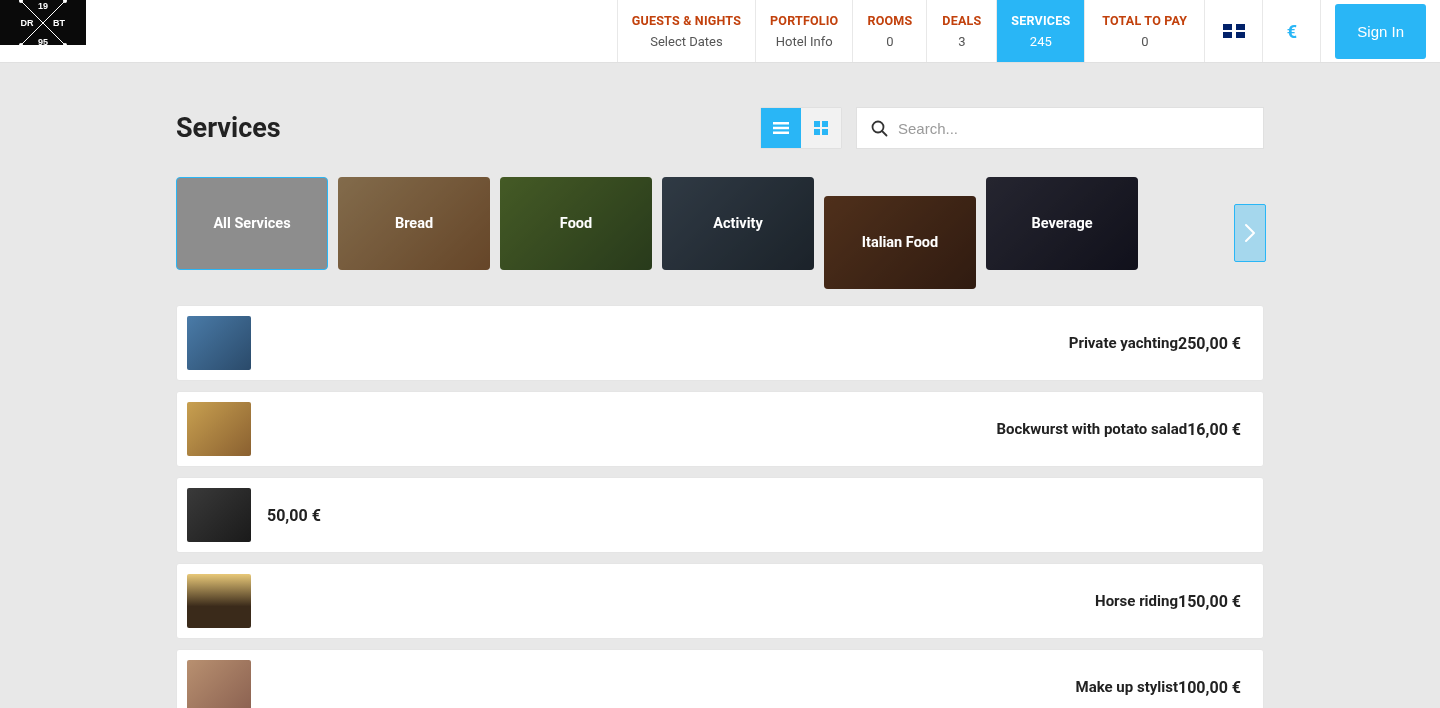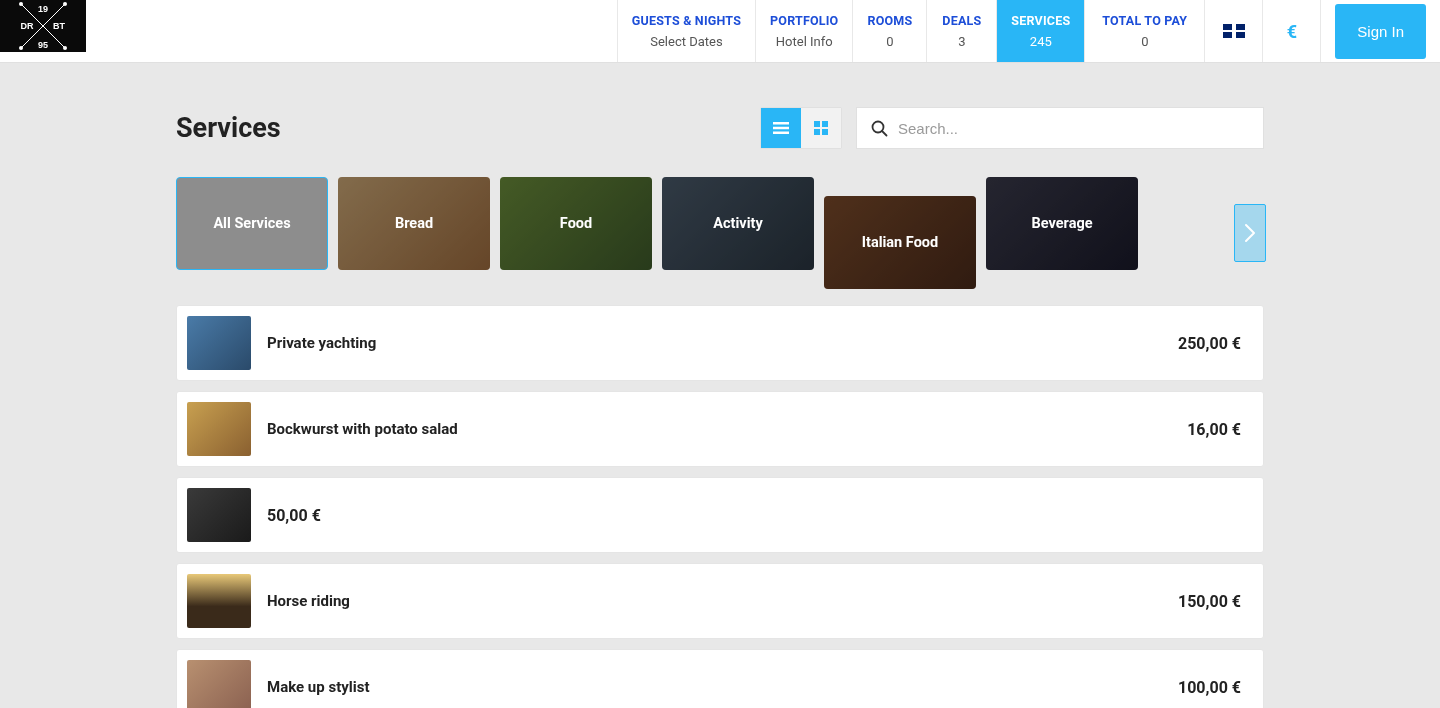--- a/index.html
+++ b/index.html
@@ -1,25 +1,25 @@
 <!DOCTYPE html>
 <html><head>
 <meta charset="utf-8">
 <style>
 * { box-sizing: border-box; margin: 0; padding: 0; }
 body { font-family: -apple-system, BlinkMacSystemFont, "Segoe UI", Roboto, Helvetica, Arial, sans-serif; background: #e8e8e8; width: 1440px; height: 708px; overflow: hidden; }
 
 
 .header { background: #fff; display: flex; height: 63px; border-bottom: 1px solid #e0e0e0; }
-.logo { width: 86px; height: 52px; background: #0a0a0a; display: flex; align-items: center; justify-content: center; position: relative; }
+.logo { width: 86px; height: 45px; background: #0a0a0a; display: flex; align-items: center; justify-content: center; position: relative; }
 .logo svg { width: 56px; height: 56px; }
 .spacer { flex: 1; }
 .nav-item { border-left: 1px solid #e8e8e8; padding: 8px 14px 8px 14px; text-align: center; display: flex; flex-direction: column; justify-content: center; min-width: 70px; cursor: pointer; }
 .nav-item.wide { min-width: 120px; }
-.nav-item .label { font-size: 12.5px; font-weight: 700; color: #1d4ed8; line-height: 1.3; letter-spacing: 0.2px; }
+.nav-item .label { font-size: 12.5px; font-weight: 700; color: #c2410c; line-height: 1.3; letter-spacing: 0.2px; }
 .nav-item .value { font-size: 13px; color: #555; margin-top: 4px; }
 .nav-item.active { background: #29b6f6; }
 .nav-item.active .label, .nav-item.active .value { color: #fff; }
 .flag-cell { border-left: 1px solid #e8e8e8; width: 58px; display: flex; align-items: center; justify-content: center; cursor: pointer; }
 .currency-cell { border-left: 1px solid #e8e8e8; width: 58px; display: flex; align-items: center; justify-content: center; font-size: 18px; font-weight: 700; color: #29b6f6; cursor: pointer; }
 .signin-cell { border-left: 1px solid #e8e8e8; padding: 0 14px; display: flex; align-items: center; }
 .signin-btn { background: #29b6f6; color: #fff; border: none; border-radius: 3px; padding: 19px 22px; font-size: 15px; font-weight: 500; cursor: pointer; }
 
 
 .flag-uk { width: 22px; height: 14px; background: linear-gradient(#012169,#012169); position: relative; overflow: hidden; }
@@ -54,21 +54,21 @@
 .cat.food { background: linear-gradient(135deg,#6a8b3a,#3e5a2a); }
 .cat.activity { background: linear-gradient(135deg,#4a5a6a,#2a3540); }
 .cat.italian { background: linear-gradient(135deg,#7a4a2a,#4a2a1a); margin-top: 19px; }
 .cat.beverage { background: linear-gradient(135deg,#3a3a4a,#1a1a2a); }
 .cat.house { background: linear-gradient(135deg,#9a8a7a,#6a5a4a); }
 .cat-nav-next { position: absolute; right: -2px; top: 50%; transform: translateY(-50%); width: 32px; height: 58px; background: rgba(41,182,246,0.35); border: 1px solid #29b6f6; border-radius: 2px; display: flex; align-items: center; justify-content: center; cursor: pointer; z-index: 2; }
 .cat-nav-next svg { stroke: #fff; }
 
 
 .service-list { display: flex; flex-direction: column; gap: 10px; }
-.service-row { background: #fff; border: 1px solid #e5e5e5; border-radius: 3px; display: flex; align-items: center; padding: 10px 22px 10px 10px; cursor: pointer; }
+.service-row { background: #fff; border: 1px solid #e5e5e5; border-radius: 3px; display: flex; align-items: center; padding: 10px 22px 10px 10px; cursor: pointer; text-align: right; }
 .thumb { width: 64px; height: 54px; border-radius: 2px; margin-right: 16px; flex-shrink: 0; background-size: cover; background-position: center; }
 .service-name { font-size: 15px; font-weight: 700; color: #222; flex: 1; }
 .service-price { font-size: 16px; font-weight: 700; color: #222; white-space: nowrap; }
 
 .thumb.yacht { background: linear-gradient(135deg,#4a7ba8,#2a4a6a); }
 .thumb.bockwurst { background: linear-gradient(135deg,#c8a050,#8a6030); }
 .thumb.chauffeur { background: linear-gradient(135deg,#3a3a3a,#1a1a1a); }
 .thumb.horse { background: linear-gradient(180deg,#e8c878 0%,#3a2a1a 60%); }
 .thumb.makeup { background: linear-gradient(135deg,#b89070,#8a6050); }
 </style>

